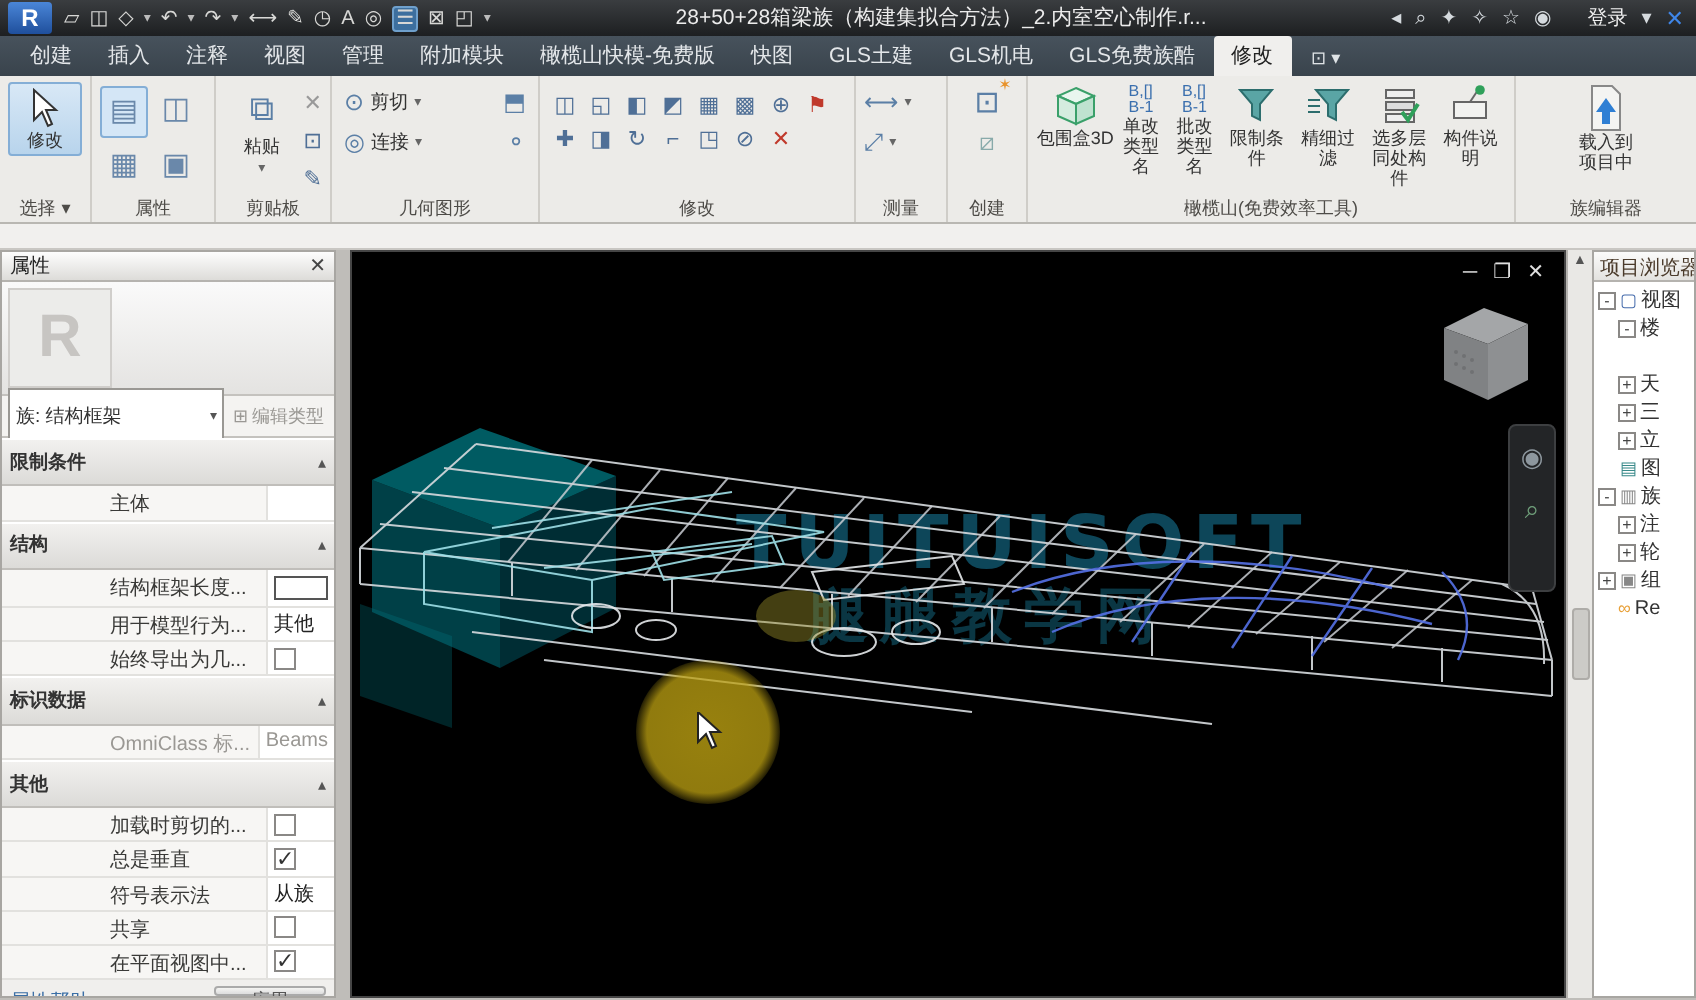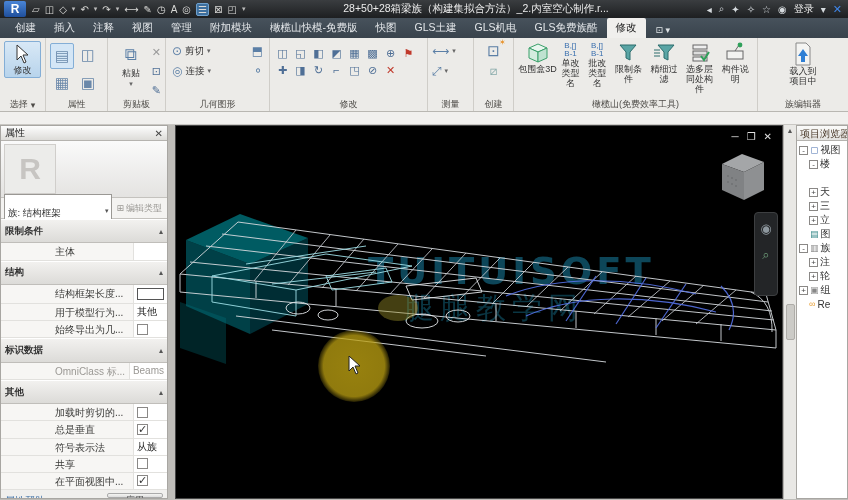--- a/index.html
+++ b/index.html
@@ -9,21 +9,21 @@
   
   .titlebar { height:18px; background:linear-gradient(#3a3d40,#1d1f21); display:flex; align-items:center; color:#e8e8e8; padding:0 4px; }
   .rlogo { width:22px; height:16px; background:linear-gradient(#4a86d8,#1f4f9c); border-radius:2px; color:#fff; font-weight:bold; font-size:12px; text-align:center; line-height:16px; margin-right:6px; }
   .qat { display:flex; align-items:center; gap:5px; }
   .qat .qi { font-size:10px; color:#d8d8d6; cursor:default; }
   .qat .caret { font-size:7px; color:#bbb; }
   .qat .hl { background:#3d6f9e; border:1px solid #6fa0cc; border-radius:2px; padding:0 1px; }
   .tb-title { flex:1; text-align:center; font-size:10.5px; color:#ececec; white-space:nowrap; overflow:hidden; }
   .tb-right { display:flex; align-items:center; gap:7px; padding-right:2px; }
   .tb-right .ri { color:#d5dade; font-size:10px; }
-  .login { font-size:10px; color:#f0f0f0; }
+  .login { font-size:10px; color:#f0f0f0;margin-left:11px; }
   .xchg { color:#3f86e8; font-weight:bold; font-size:11px; }
 
   
   .tabbar { height:20px; background:linear-gradient(#47525c,#39434c); display:flex; align-items:flex-end; padding-left:6px; }
   .tab { padding:3px 9px 3px; font-size:10.5px; color:#e3e6e9; white-space:nowrap; cursor:pointer; }
   .tab.active { background:#f0efed; color:#222; border-radius:2px 2px 0 0; }
   .tabopt { margin-left:6px; padding:3px 4px; color:#dfe3e6; font-size:9px; }
 
   
   .ribbon { height:74px; background:#ecebe8; display:flex; border-bottom:1px solid #b9b7b2; }
@@ -53,21 +53,21 @@
   
   .main { display:flex; height:374px; }
 
   
   .props { width:168px; background:#f0efed; border:1px solid #a8a6a2; display:flex; flex-direction:column; font-size:10px; }
   .props-hd { height:16px; background:linear-gradient(#fdfdfd,#dddcd9); border-bottom:1px solid #b5b3af; display:flex; align-items:center; padding:0 4px; font-size:10px; color:#222; }
   .props-hd .x { margin-left:auto; color:#444; font-size:10px; cursor:pointer; }
   .preview { height:58px; background:linear-gradient(#fafafa,#e4e3e1); border-bottom:1px solid #c4c2be; display:flex; align-items:center; }
   .previmg { width:52px; height:50px; margin:3px; background:#ececea; border:1px solid #d0cecb; color:#c7c5c2; font-size:30px; font-weight:bold; text-align:center; line-height:48px; }
   .famsel { height:21px; display:flex; align-items:center; gap:2px; padding:0 3px; border-bottom:1px solid #c4c2be; background:#f4f3f1; }
-  .famdd { flex:1; height:29px; background:#fff; border:1px solid #9a9894; display:flex; align-items:flex-start; padding:12px 3px; font-size:9.5px; }
+  .famdd { flex:1; height:29px; background:#fff; border:1px solid #9a9894; display:flex; align-items:center; padding:0 3px; font-size:9.5px; }
   .famdd .dda { margin-left:auto; font-size:7px; color:#555; }
   .edittype { display:flex; align-items:center; gap:2px; color:#9a9894; font-size:9px; padding:0 2px; }
   .sect { height:27px; background:linear-gradient(#f2f1ef,#dcdbd8); border-top:1px solid #fff; border-bottom:1px solid #c0beba; display:flex; align-items:center; padding:0 4px; font-weight:bold; font-size:9.5px; color:#333; }
   .sect .chev { margin-left:auto; font-size:8px; color:#555; font-weight:normal; }
   .prow { display:flex; border-bottom:1px solid #e2e1de; background:#f7f6f4; min-height:16px; align-items:stretch; }
   .prow .lab { width:84px; padding:2px 2px 2px 6px; color:#3a3a38; white-space:nowrap; overflow:hidden;margin-left:48px; }
   .prow .val { flex:1; background:#fff; border-left:1px solid #e2e1de; padding:1px 3px; display:flex; align-items:center; color:#222; }
   .prow .val.dis { color:#9a9894; }
   .prow .lab.dis { color:#9a9894; }
   .valinput { flex:1; height:12px; border:1px solid #555; background:#fff; }
@@ -76,21 +76,21 @@
   .props-fill { flex:1; background:#f7f6f4; }
   .props-foot { height:9px; overflow:hidden; display:flex; justify-content:space-between; padding:0 4px; }
   .props-foot .helplink { color:#3a6ea5; margin-top:4px; }
   .props-foot .applybtn { margin-top:3px; width:56px; background:linear-gradient(#f4f4f2,#ddd); border:1px solid #aaa; border-radius:2px; font-size:9px; text-align:center; color:#555; }
 
   .gapcol { width:7px; }
 
   
   .viewport { position:relative; width:608px; background:#000; border:1px solid #454545; overflow:hidden; }
   .wm-text { position:absolute; left:192px; top:124px; font-size:37px; font-weight:bold; letter-spacing:4px; color:#0e4a5e; opacity:.95; font-family:"DejaVu Sans",sans-serif; }
-  .wm-cn { position:absolute; left:228px; top:162px; font-size:30px; font-weight:normal; letter-spacing:6px; color:#0c3c4b; opacity:.9; }
+  .wm-cn { position:absolute; left:228px; top:162px; font-size:30px; font-weight:bold; letter-spacing:6px; color:#0c3c4b; opacity:.9; }
   .spot { position:absolute; left:142px; top:204px; width:72px; height:72px; border-radius:50%;
           background:radial-gradient(circle, rgba(188,160,18,.95) 0%, rgba(188,160,18,.9) 60%, rgba(188,160,18,0) 74%); opacity:.85; }
   .vwctl { position:absolute; right:10px; top:5px; display:flex; gap:8px; color:#e0e0e0; font-size:10px; }
   .navbar { position:absolute; right:4px; top:86px; width:24px; height:84px; background:#232527; border:1px solid #3d3f41; border-radius:4px;
             display:flex; flex-direction:column; align-items:center; gap:14px; padding-top:10px; }
   .navbar .ni { color:#8d979e; font-size:13px; line-height:12px; }
   .viewcube { position:absolute; right:12px; top:20px; }
 
   
   .scrollcol { width:13px; background:#e9e8e5; border-left:1px solid #b5b3af; display:flex; flex-direction:column; align-items:center; }

